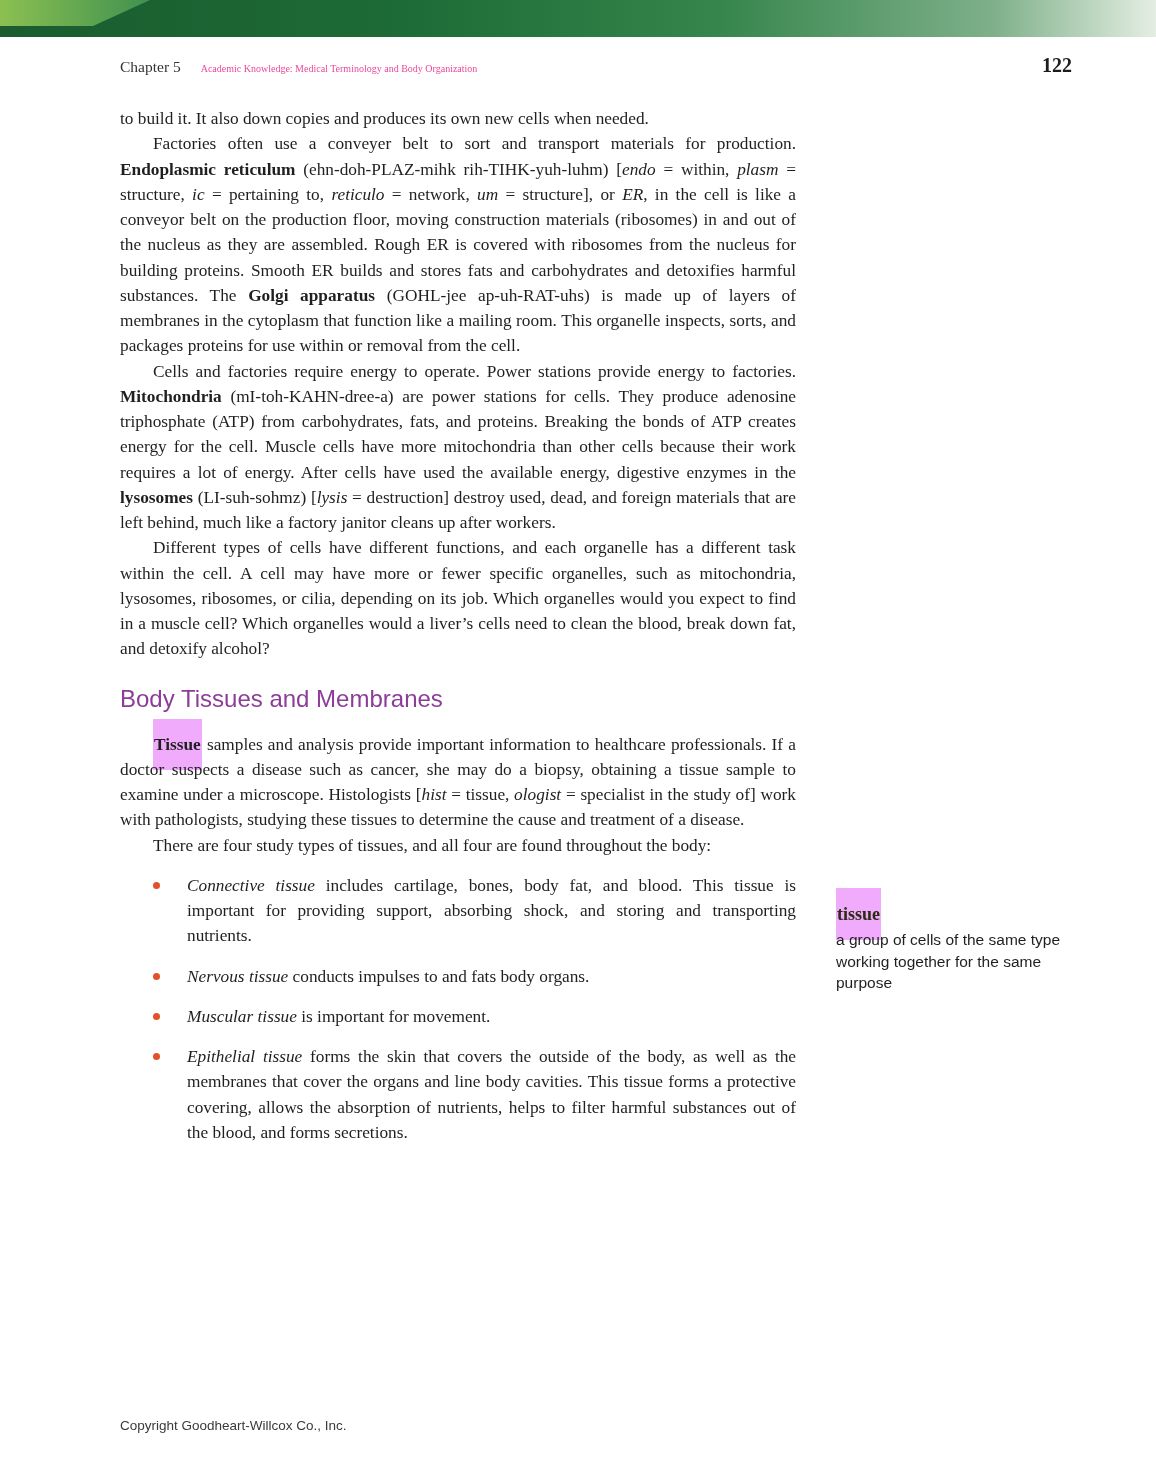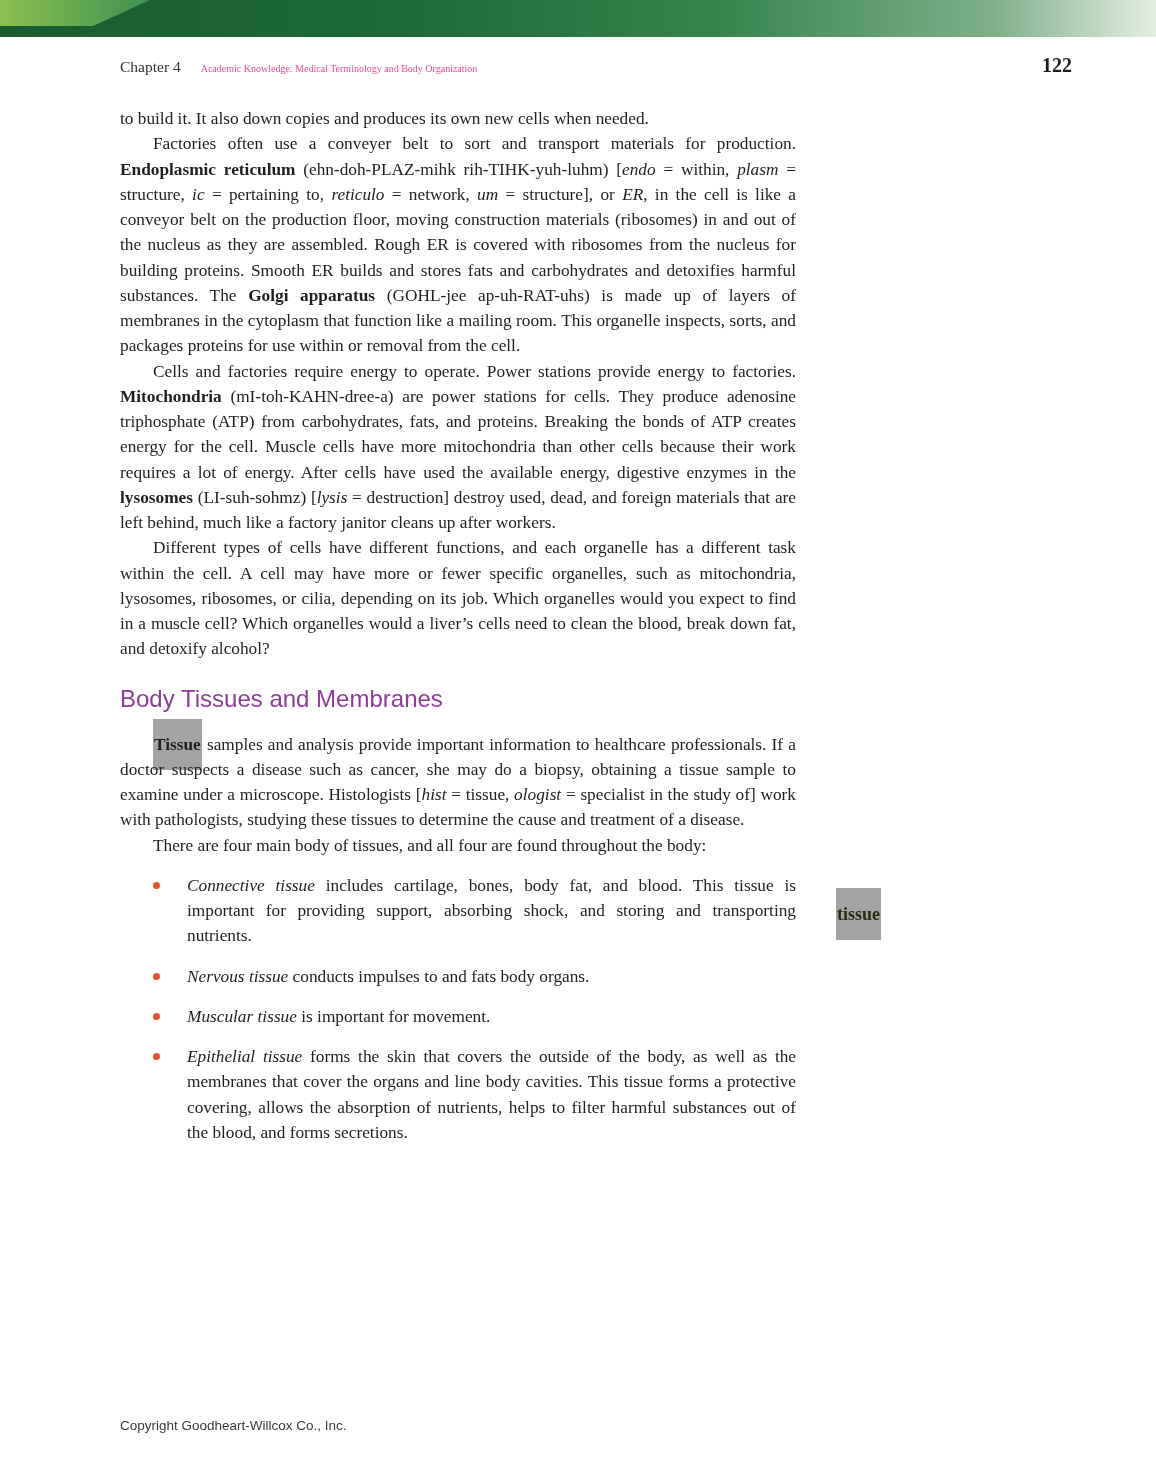--- a/index.html
+++ b/index.html
@@ -46,21 +46,21 @@
     top: 106px; left: 120px;
     width: 676px;
     font-size: 17.3px;
     line-height: 1.46;
     text-align: justify;
   }
   .para { margin: 0; }
   .para.indent { text-indent: 33px; }
   .bold { font-weight: bold; }
   .italic { font-style: italic; }
-  .hl { background: #a3a3a3; padding: 16px 1px; }
+  .hl { background: #f0abfc; padding: 16px 1px; }
 
   .section-heading {
     font-family: "Liberation Sans", sans-serif;
     font-size: 24px;
     font-weight: 500;
     color: #8c3d98;
     margin: 19px 0 16px 0;
     text-align: left;
   }
 
@@ -107,36 +107,36 @@
 </style>
 </head>
 <body>
 
 <div class="top-band">
   <div class="band-accent"></div>
 </div>
 
 <div class="page-header">
   <div class="header-left">
-    <span class="chapter">Chapter 4</span><span class="chapter-title">Academic Knowledge: Medical Terminology and Body Organization</span>
+    <span class="chapter">Chapter 5</span><span class="chapter-title">Academic Knowledge: Medical Terminology and Body Organization</span>
   </div>
   <div class="page-number">122</div>
 </div>
 
 <main class="text-column">
   <div id="paras-1">
       <p class="para"><span>to build it. It also down copies and produces its own new cells when needed.</span></p>
       <p class="para indent"><span>Factories often use a conveyer belt to sort and transport materials for production. </span><span class="bold">Endoplasmic reticulum</span><span> (ehn-doh-PLAZ-mihk rih-TIHK-yuh-luhm) [</span><span class="italic">endo</span><span> = within, </span><span class="italic">plasm</span><span> = structure, </span><span class="italic">ic</span><span> = pertaining to, </span><span class="italic">reticulo</span><span> = network, </span><span class="italic">um</span><span> = structure], or </span><span class="italic">ER</span><span>, in the cell is like a conveyor belt on the production floor, moving construction materials (ribosomes) in and out of the nucleus as they are assembled. Rough ER is covered with ribosomes from the nucleus for building proteins. Smooth ER builds and stores fats and carbohydrates and detoxifies harmful substances. The </span><span class="bold">Golgi apparatus</span><span> (GOHL-jee ap-uh-RAT-uhs) is made up of layers of membranes in the cytoplasm that function like a mailing room. This organelle inspects, sorts, and packages proteins for use within or removal from the cell.</span></p>
       <p class="para indent"><span>Cells and factories require energy to operate. Power stations provide energy to factories. </span><span class="bold">Mitochondria</span><span> (mI-toh-KAHN-dree-a) are power stations for cells. They produce adenosine triphosphate (ATP) from carbohydrates, fats, and proteins. Breaking the bonds of ATP creates energy for the cell. Muscle cells have more mitochondria than other cells because their work requires a lot of energy. After cells have used the available energy, digestive enzymes in the </span><span class="bold">lysosomes</span><span> (LI-suh-sohmz) [</span><span class="italic">lysis</span><span> = destruction] destroy used, dead, and foreign materials that are left behind, much like a factory janitor cleans up after workers.</span></p>
       <p class="para indent"><span>Different types of cells have different functions, and each organelle has a different task within the cell. A cell may have more or fewer specific organelles, such as mitochondria, lysosomes, ribosomes, or cilia, depending on its job. Which organelles would you expect to find in a muscle cell? Which organelles would a liver’s cells need to clean the blood, break down fat, and detoxify alcohol?</span></p>
     </div>
   <h2 class="section-heading">Body Tissues and Membranes</h2>
   <div id="paras-2">
       <p class="para indent"><span class="bold hl">Tissue</span><span> samples and analysis provide important information to healthcare professionals. If a doctor suspects a disease such as cancer, she may do a biopsy, obtaining a tissue sample to examine under a microscope. Histologists [</span><span class="italic">hist</span><span> = tissue, </span><span class="italic">ologist</span><span> = specialist in the study of] work with pathologists, studying these tissues to determine the cause and treatment of a disease.</span></p>
-      <p class="para indent"><span>There are four main body of tissues, and all four are found throughout the body:</span></p>
+      <p class="para indent"><span>There are four study types of tissues, and all four are found throughout the body:</span></p>
     </div>
   <div id="bullets" class="bullet-list">
       <div class="bullet-item">
         <span class="bullet-dot"></span>
         <div class="bullet-text"><span class="italic">Connective tissue</span><span> includes cartilage, bones, body fat, and blood. This tissue is important for providing support, absorbing shock, and storing and transporting nutrients.</span></div>
       </div>
       <div class="bullet-item">
         <span class="bullet-dot"></span>
         <div class="bullet-text"><span class="italic">Nervous tissue</span><span> conducts impulses to and fats body organs.</span></div>
       </div>
@@ -146,15 +146,16 @@
       </div>
       <div class="bullet-item">
         <span class="bullet-dot"></span>
         <div class="bullet-text"><span class="italic">Epithelial tissue</span><span> forms the skin that covers the outside of the body, as well as the membranes that cover the organs and line body cavities. This tissue forms a protective covering, allows the absorption of nutrients, helps to filter harmful substances out of the blood, and forms secretions.</span></div>
       </div>
     </div>
 </main>
 
 <aside class="margin-note">
   <span class="term hl">tissue</span>
+  <div class="definition">a group of cells of the same type working together for the same purpose</div>
 </aside>
 
 <footer class="page-footer">Copyright Goodheart-Willcox Co., Inc.</footer>
 
 </body></html>

